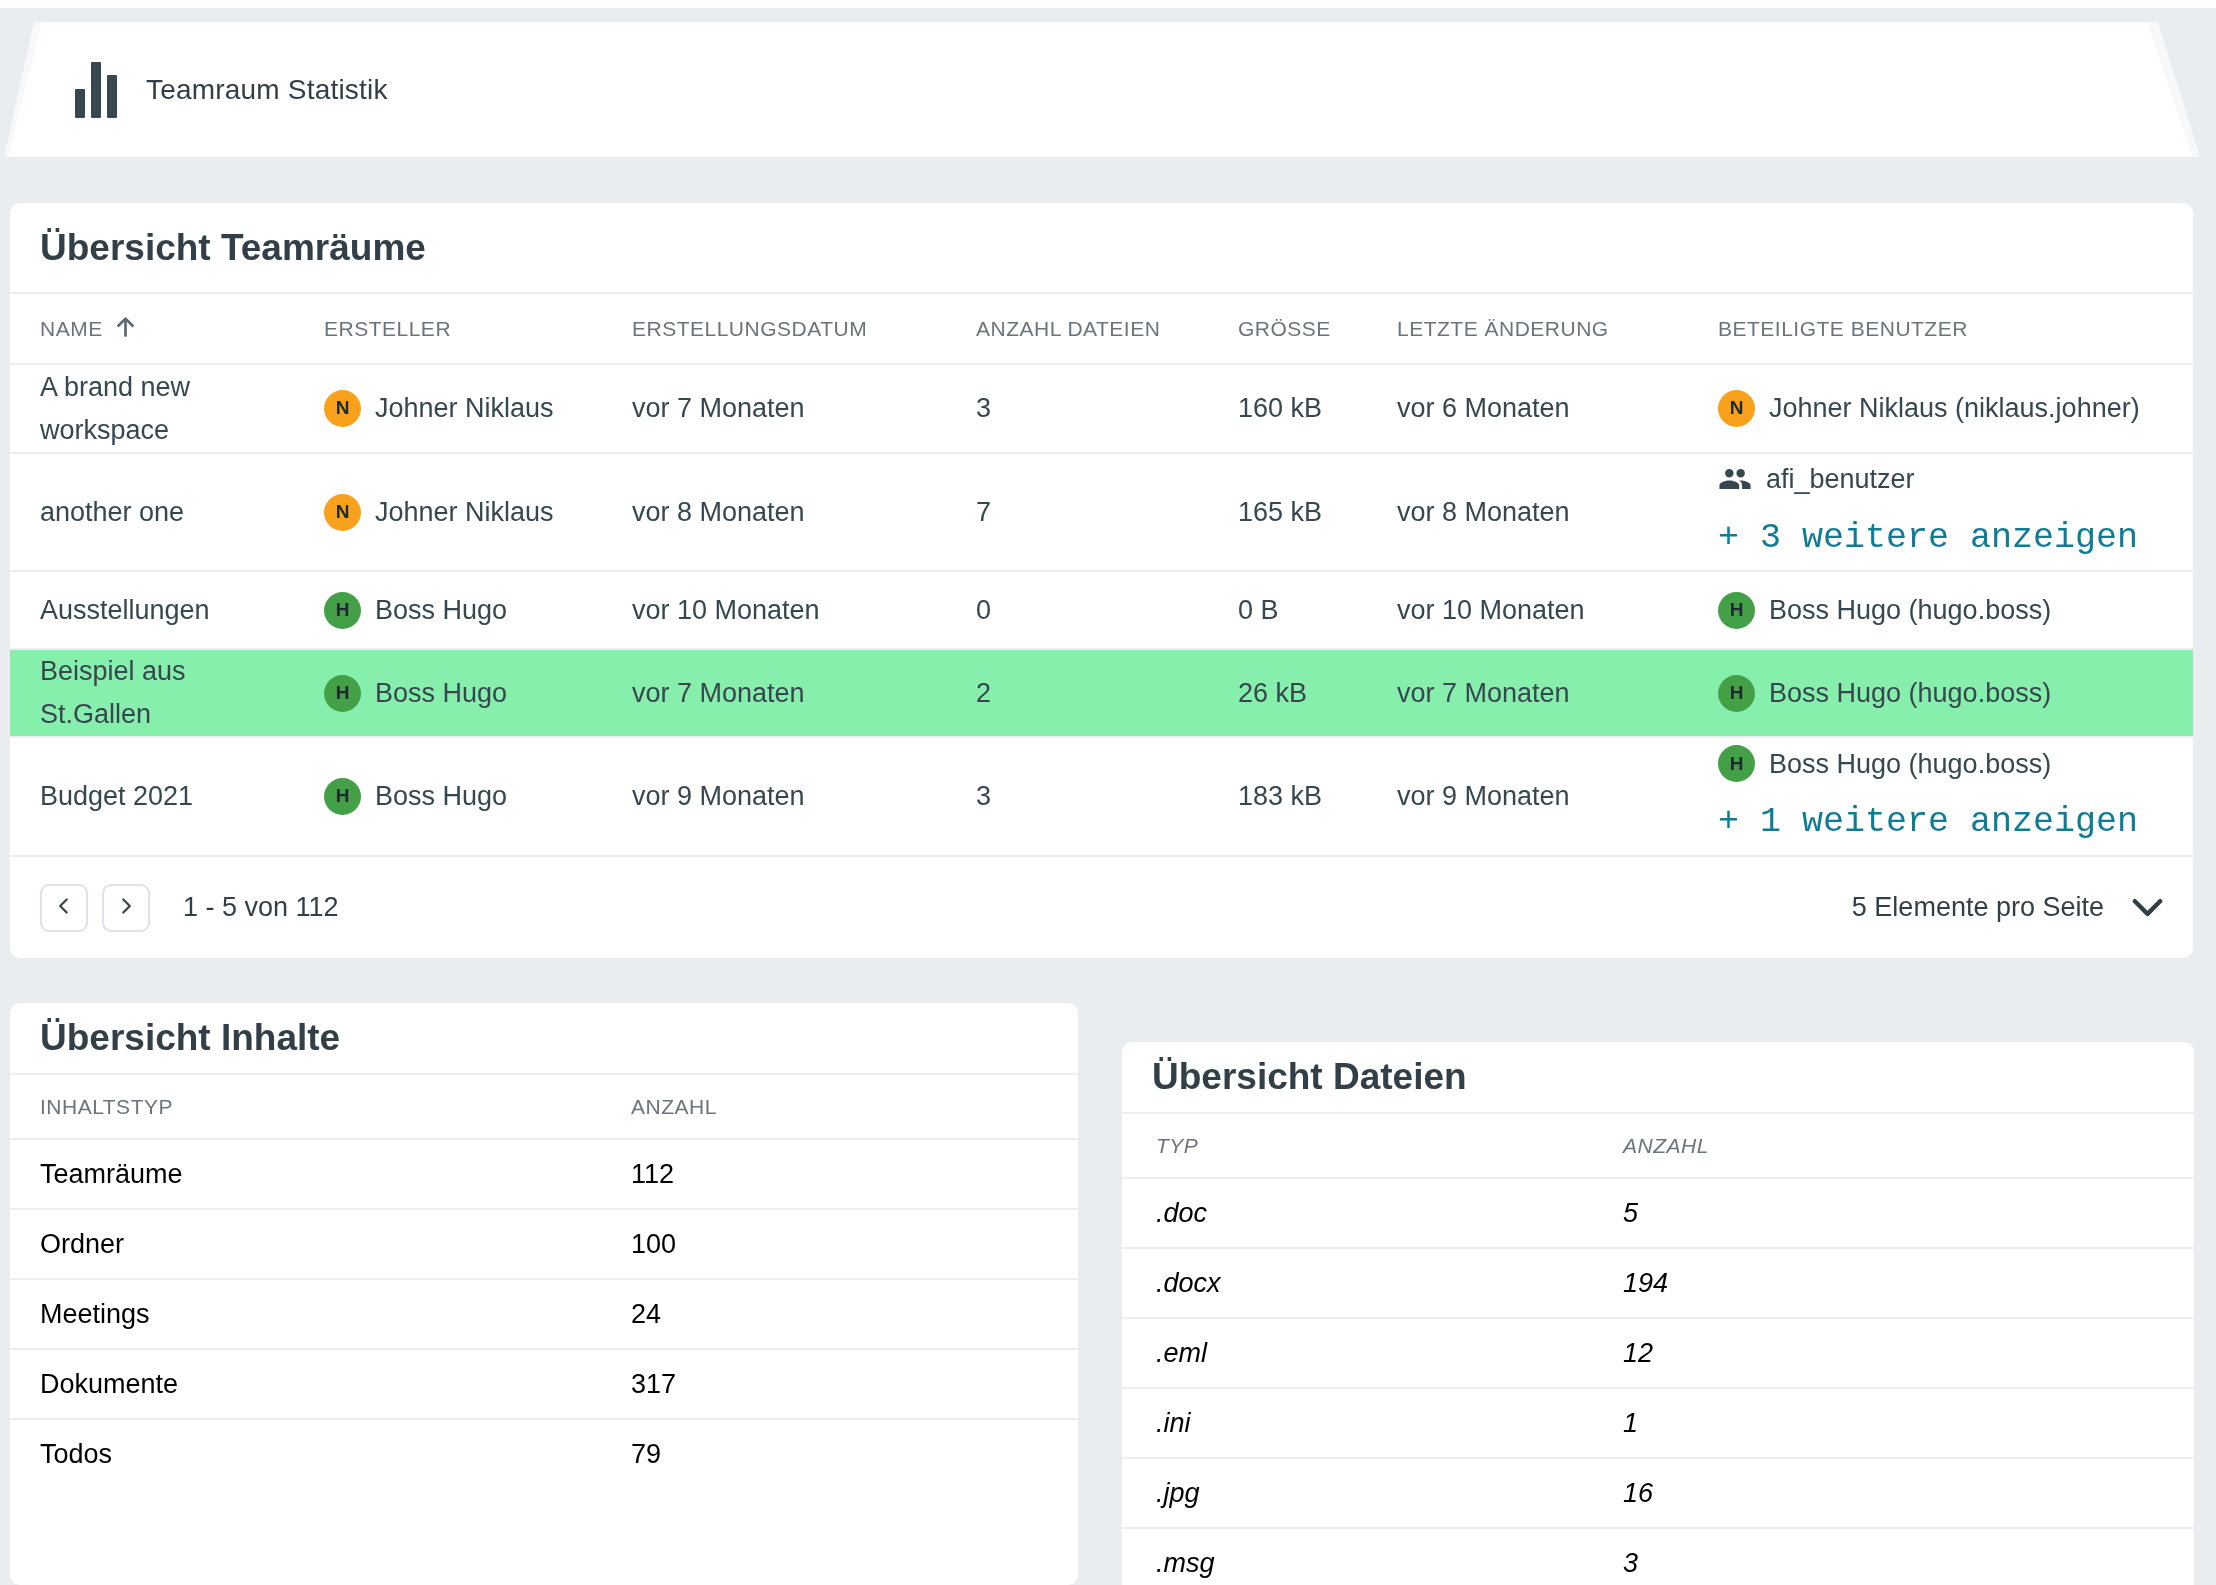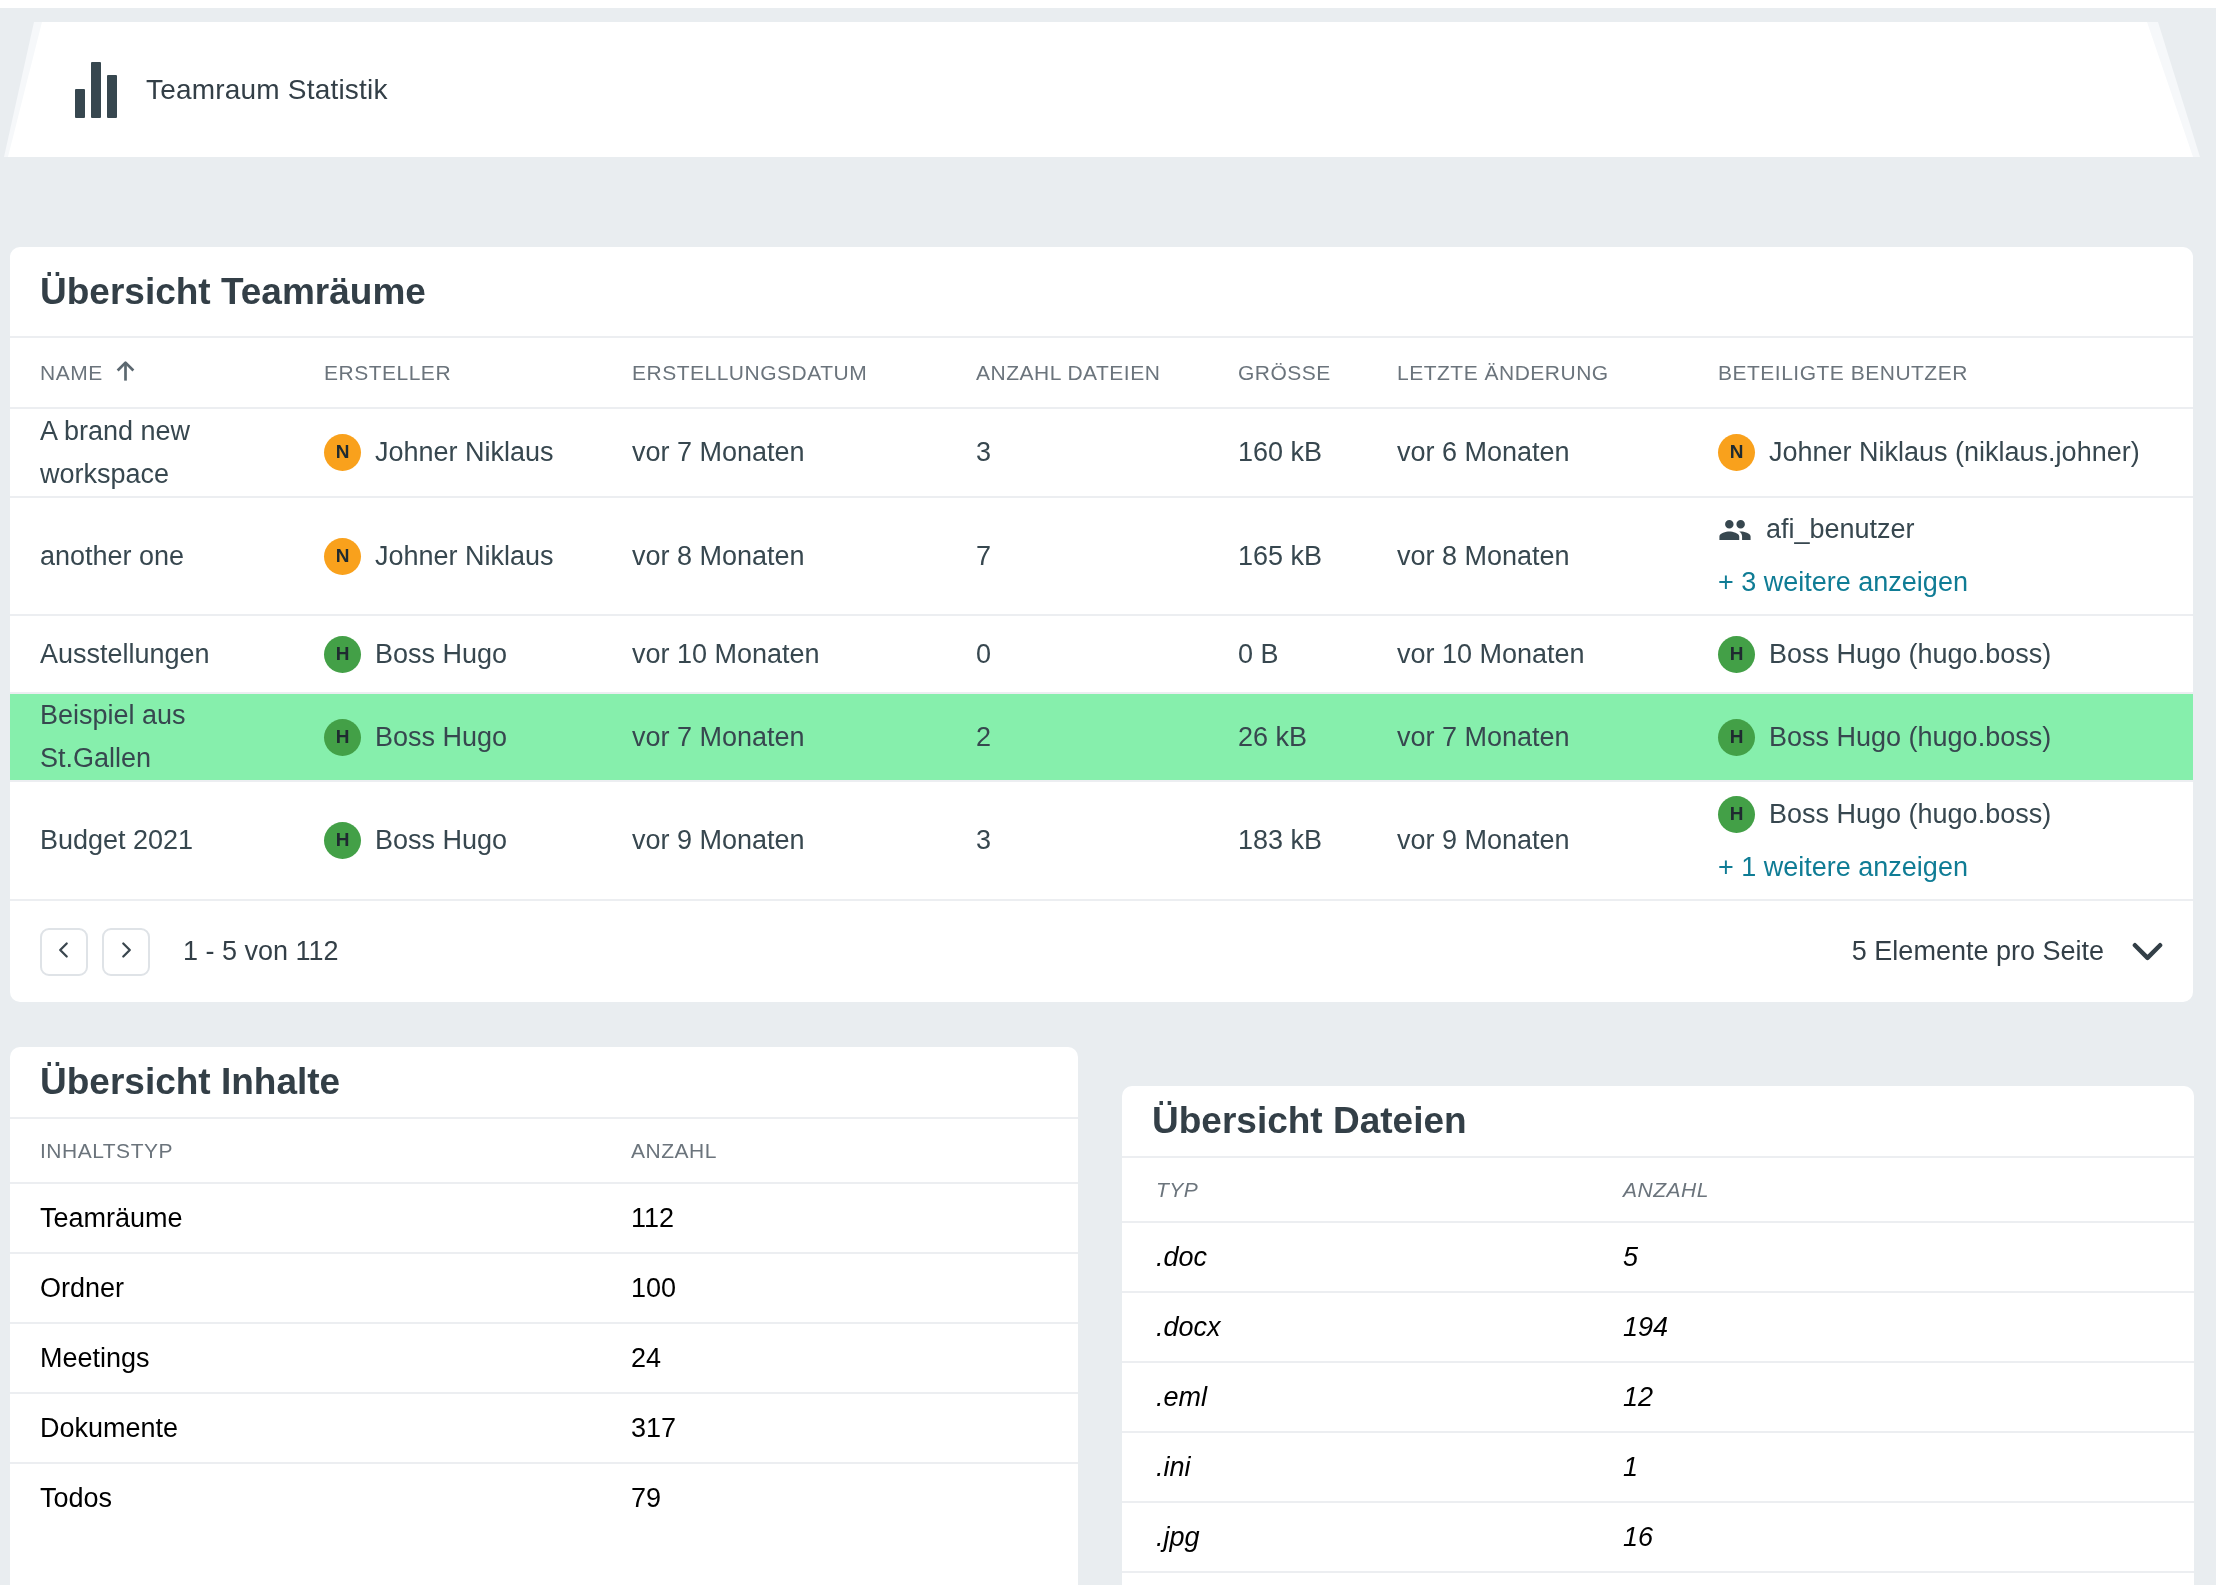--- a/index.html
+++ b/index.html
@@ -18,21 +18,21 @@
   }
   .tab{
     position:absolute;left:8px;top:22px;width:2185px;height:135px;background:#ffffff;
     clip-path:polygon(34px 0,calc(100% - 46px) 0,100% 100%,0 100%);
     display:flex;align-items:center;padding-left:67px;box-sizing:border-box;
   }
   .tab-title{font-size:28px;font-weight:500;color:#333f47;margin-left:29px;letter-spacing:0.2px;}
   .barchart-icon svg{display:block;}
 
   
-  .card{position:absolute;background:#ffffff;border-radius:10px;margin-top:44px;}
+  .card{position:absolute;background:#ffffff;border-radius:10px;}
   .card-title-row{display:flex;align-items:center;padding:0 30px;box-sizing:border-box;
     border-bottom:2px solid #eceef1;}
   .card-title{font-size:37px;font-weight:600;color:#333f47;}
 
   
   .main-card{left:10px;top:203px;width:2183px;height:755px;}
   .main-card .card-title-row{height:91px;}
   .tgrid{display:grid;grid-template-columns:284px 308px 344px 262px 159px 321px 1fr;
     padding-left:30px;box-sizing:border-box;align-items:center;}
   .thead{height:69px;}
@@ -43,21 +43,21 @@
   .r1{height:89px;} .r2{height:118px;} .r3{height:78px;} .r4{height:88px;} .r5{height:119px;}
   .cell{font-size:27px;line-height:1.58;padding-right:24px;}
   .cell.name{max-width:270px;}
   .person{display:flex;align-items:center;gap:14px;}
   .avatar{width:37px;height:37px;border-radius:50%;flex:0 0 37px;
     display:flex;align-items:center;justify-content:center;
     font-size:19px;font-weight:700;color:#1f2a30;}
   .av-orange{background:#f9a11c;}
   .av-green{background:#43a047;}
   .users-cell{display:flex;flex-direction:column;justify-content:center;gap:10px;}
-  .more-link{color:#0f7c95;font-size:27px;text-decoration:none;display:inline-block;}
+  .more-link{color:#0f7c95;font-size:35px;text-decoration:none;display:inline-block;font-family:Liberation Mono, monospace;}
   .group-icon svg{display:block;}
 
   
   .pagination{height:103px;border-top:2px solid #eceef1;display:flex;align-items:center;
     padding:0 30px;box-sizing:border-box;}
   .page-btn{width:48px;height:48px;background:#fff;border:2px solid #dfe3e7;border-radius:9px;
     display:flex;align-items:center;justify-content:center;box-sizing:border-box;}
   .page-btn + .page-btn{margin-left:14px;}
   .page-range{font-size:27px;margin-left:33px;color:#333f47;}
   .page-size{margin-left:auto;display:flex;align-items:center;}

